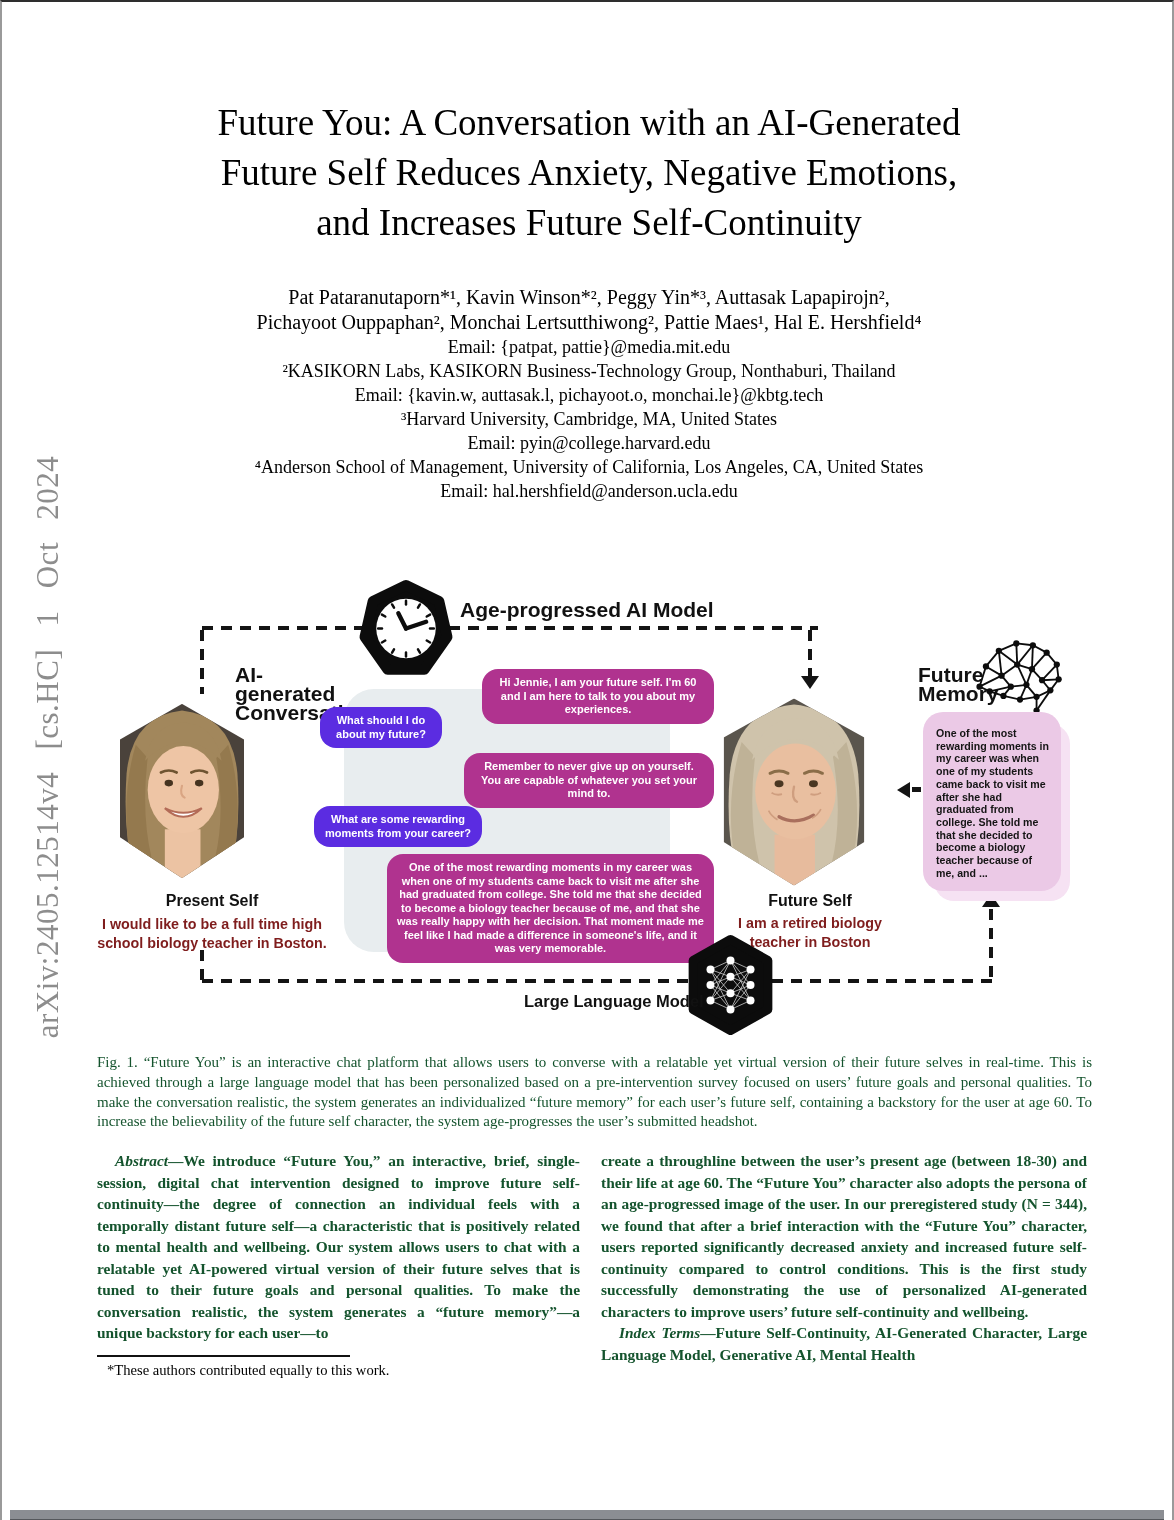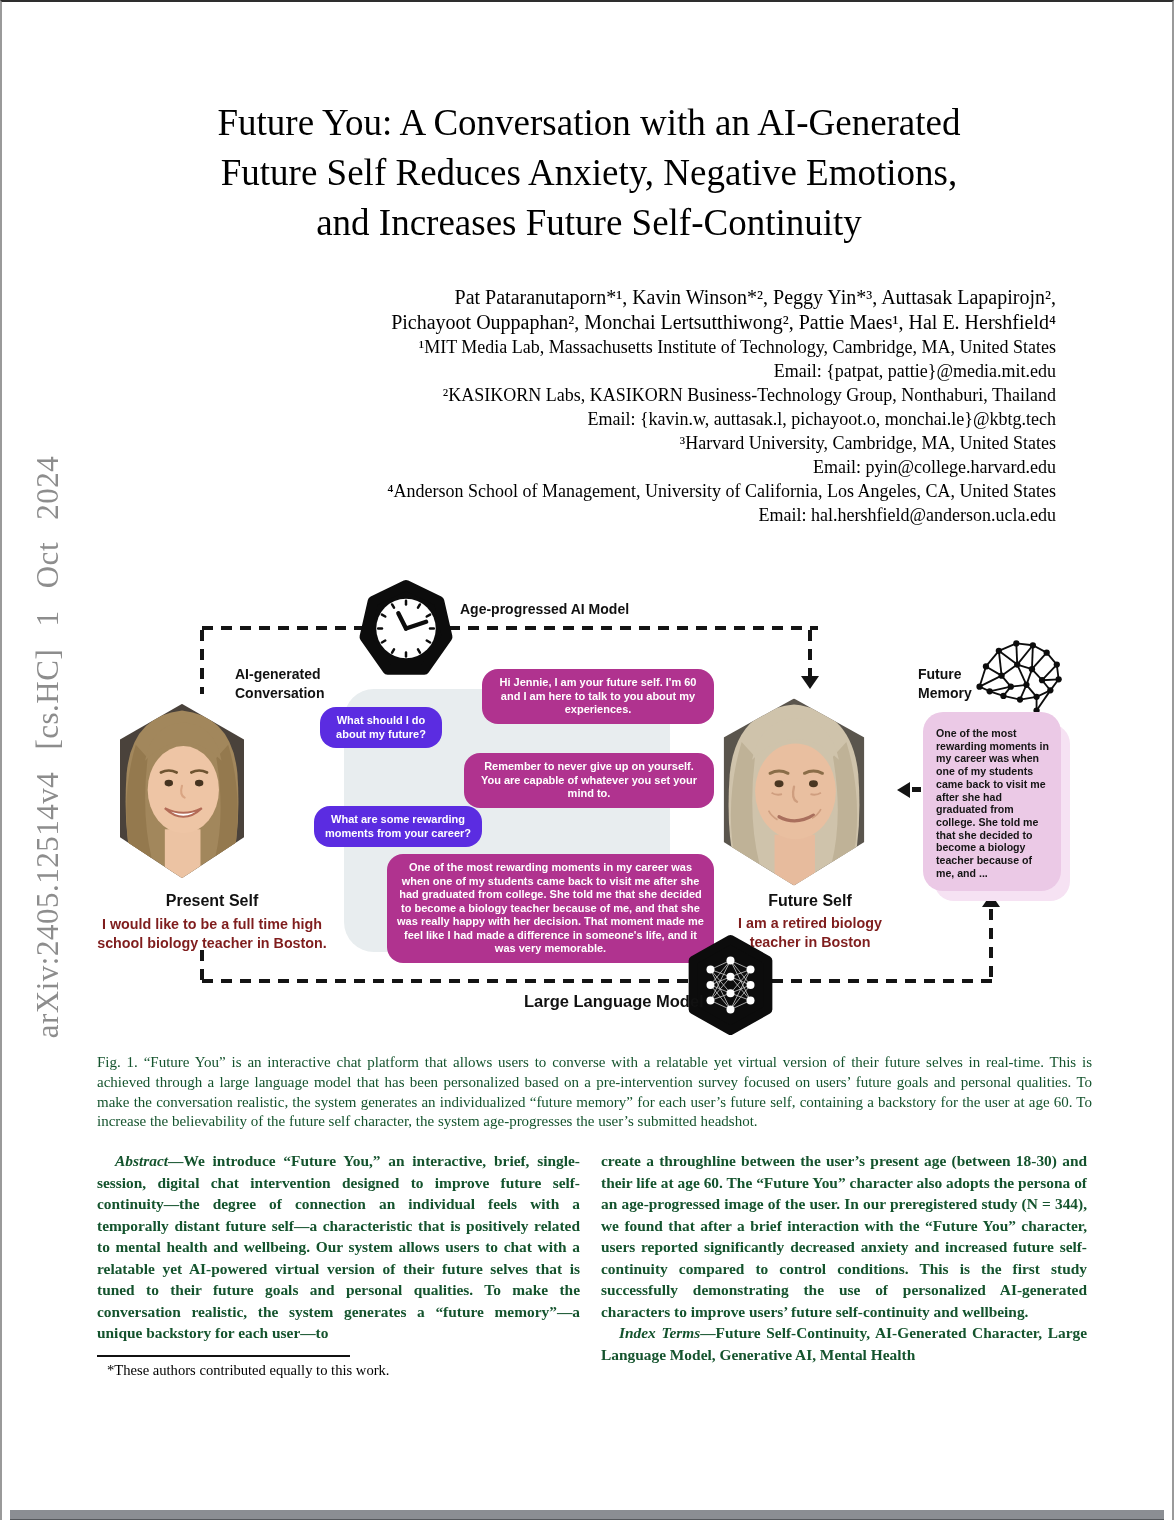--- a/index.html
+++ b/index.html
@@ -10,37 +10,37 @@
     box-sizing:border-box; overflow:hidden;
   }
   .abs{position:absolute;}
   
   .arxiv-side{
     position:absolute; top:745px; left:46px; transform:translate(-50%,-50%) rotate(-90deg);
     white-space:nowrap; font-size:31px; color:#8d8d8d; word-spacing:14px; letter-spacing:.5px;
   }
   .title{position:absolute; top:96px; left:90px; width:994px; text-align:center;
     font-size:37px; line-height:50px; color:#000;}
-  .byline{position:absolute; top:283px; left:120px; width:934px; text-align:right; color:#000;}
+  .byline{position:absolute; top:283px; left:120px; width:934px; text-align:center; color:#000;}
   .byline .names{font-size:20px; line-height:25px;}
   .byline .affil{font-size:18px; line-height:24px;}
   
   .dash-h{position:absolute; height:4px;
     background:repeating-linear-gradient(90deg,#141414 0 11px,transparent 11px 19px);}
   .dash-v{position:absolute; width:4px;
     background:repeating-linear-gradient(180deg,#141414 0 11px,transparent 11px 19px);}
   .tri-down{position:absolute;width:0;height:0;border-left:9px solid transparent;
     border-right:9px solid transparent;border-top:13px solid #141414;}
   .tri-up{position:absolute;width:0;height:0;border-left:9px solid transparent;
     border-right:9px solid transparent;border-bottom:13px solid #141414;}
   .tri-left{position:absolute;width:0;height:0;border-top:8px solid transparent;
     border-bottom:8px solid transparent;border-right:13px solid #141414;}
   .mini-dash{position:absolute;width:9px;height:5px;background:#141414;}
   .fig-label{position:absolute; font-family:"Liberation Sans","DejaVu Sans",sans-serif;
-    font-weight:bold; font-size:14px; line-height:19px; color:#111;}
+    font-weight:bold; font-size:21px; line-height:19px; color:#111;}
   .chat-panel{position:absolute; left:342px; top:687px; width:326px; height:263px;
     background:#e8edef; border-radius:30px;}
   .bubble{position:absolute; box-sizing:border-box; border-radius:16px; padding:7px 10px;
     font-family:"Liberation Sans","DejaVu Sans",sans-serif; font-weight:bold;
     font-size:11px; line-height:13.5px; color:#fff; text-align:center;}
   .bubble.magenta{background:var(--magenta,#b0338f);}
   .bubble.purple{background:var(--purple,#5b2ce1);}
   .mem-back{position:absolute; left:932px; top:722px; width:136px; height:177px;
     background:#f6e2f3; border-radius:20px;}
   .mem-front{position:absolute; left:921px; top:710px; width:138px; height:179px;
@@ -77,21 +77,20 @@
 
   <div class="title">
     <div>Future You: A Conversation with an AI-Generated</div>
     <div>Future Self Reduces Anxiety, Negative Emotions,</div>
     <div>and Increases Future Self-Continuity</div>
   </div>
 
   <div class="byline">
     <div class="names">Pat Pataranutaporn*¹, Kavin Winson*², Peggy Yin*³, Auttasak Lapapirojn²,</div>
     <div class="names">Pichayoot Ouppaphan², Monchai Lertsutthiwong², Pattie Maes¹, Hal E. Hershfield⁴</div>
-    <div class="affil">¹MIT Media Lab, Massachusetts Institute of Technology, Cambridge, MA, United States</div>
     <div class="affil">Email: {patpat, pattie}@media.mit.edu</div>
     <div class="affil">²KASIKORN Labs, KASIKORN Business-Technology Group, Nonthaburi, Thailand</div>
     <div class="affil">Email: {kavin.w, auttasak.l, pichayoot.o, monchai.le}@kbtg.tech</div>
     <div class="affil">³Harvard University, Cambridge, MA, United States</div>
     <div class="affil">Email: pyin@college.harvard.edu</div>
     <div class="affil">⁴Anderson School of Management, University of California, Los Angeles, CA, United States</div>
     <div class="affil">Email: hal.hershfield@anderson.ucla.edu</div>
   </div>
 
   <div class="dash-h" style="left:200px; top:624px; width:616px;"></div>

